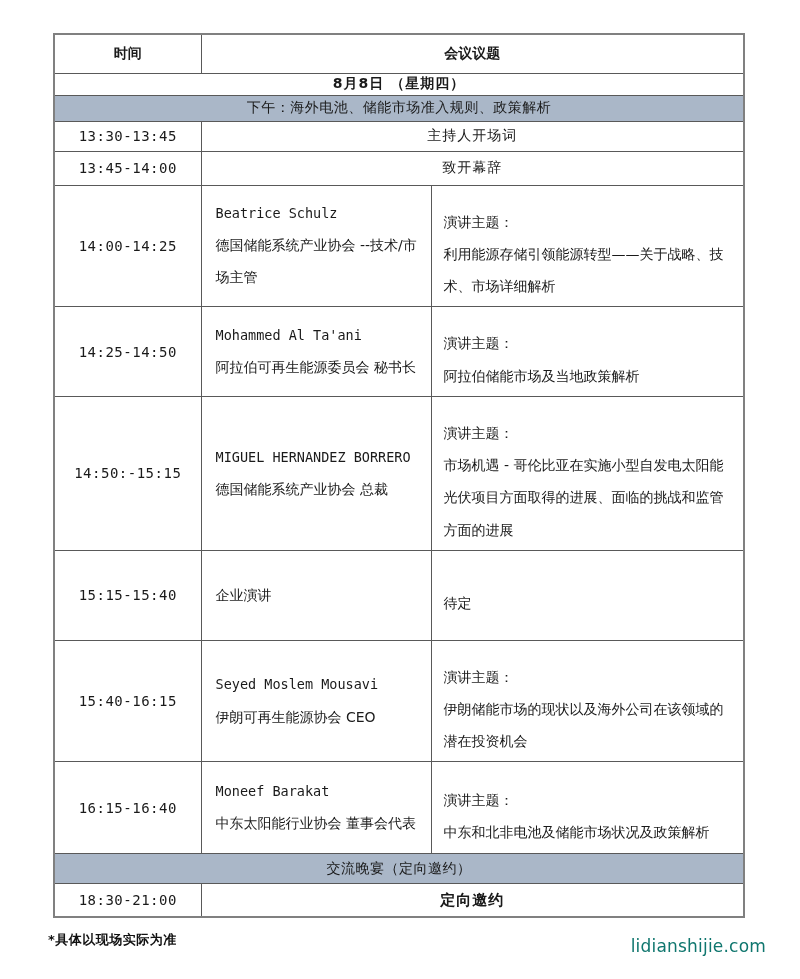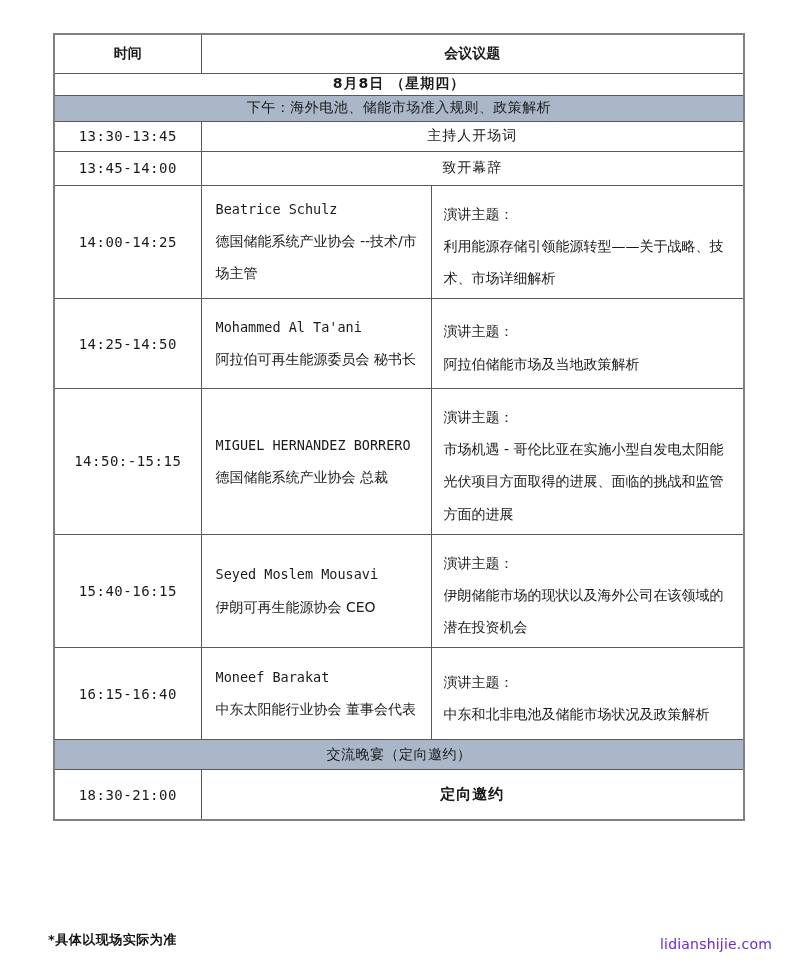--- a/index.html
+++ b/index.html
@@ -30,28 +30,28 @@
     font-family:"DejaVu Sans Mono","Liberation Mono",monospace;
     font-size:14px;letter-spacing:0.5px;
   }
   td.c-topic-center{text-align:center;font-size:14px;letter-spacing:1px;}
   td.c-topic-center.bold{font-weight:bold;font-size:15px;}
   td.c-speaker{padding:4px 8px 4px 14px;line-height:2.3;text-align:left;}
   td.c-speaker .spk-name{
     font-family:"DejaVu Sans Mono","Liberation Mono",monospace;
     font-size:13.5px;
   }
-  td.c-talk{padding:12px 8px 4px 12px;line-height:2.3;text-align:left;}
+  td.c-talk{padding:20px 8px 4px 12px;line-height:2.3;text-align:left;}
   .footnote{
     position:absolute;left:48px;top:931px;
     font-size:13px;font-weight:bold;color:#111;letter-spacing:0.5px;
   }
   .watermark{
-    position:absolute;right:28px;top:936px;
-    font-size:14px;color:#6d28d9;letter-spacing:0.2px;
+    position:absolute;right:34px;top:936px;
+    font-size:17px;color:#0f766e;letter-spacing:0.2px;
   }
   span.block{display:block;}
 </style>
 </head>
 <body>
 
 <div class="agenda-wrap">
   <table class="agenda">
     <colgroup>
       <col style="width:147px">
@@ -111,20 +111,31 @@
       <td class="c-speaker">
         <span class="block spk-name">MIGUEL HERNANDEZ BORRERO</span>
         <span class="block">德国储能系统产业协会 总裁</span>
       </td>
       <td class="c-talk">
         <span class="block">演讲主题：</span>
         <span class="block">市场机遇 - 哥伦比亚在实施小型自发电太阳能光伏项目方面取得的进展、面临的挑战和监管方面的进展</span>
       </td>
     </tr>
 
+    <tr style="height:90px">
+      <td class="c-time">15:15-15:40</td>
+      <td class="c-speaker">
+        <span class="block">企业演讲</span>
+
+      </td>
+      <td class="c-talk">
+
+        <span class="block">待定</span>
+      </td>
+    </tr>
 
     <tr style="height:103px">
       <td class="c-time">15:40-16:15</td>
       <td class="c-speaker">
         <span class="block spk-name">Seyed Moslem Mousavi</span>
         <span class="block">伊朗可再生能源协会 CEO</span>
       </td>
       <td class="c-talk">
         <span class="block">演讲主题：</span>
         <span class="block">伊朗储能市场的现状以及海外公司在该领域的潜在投资机会</span>
@@ -140,21 +151,21 @@
       <td class="c-talk">
         <span class="block">演讲主题：</span>
         <span class="block">中东和北非电池及储能市场状况及政策解析</span>
       </td>
     </tr>
 
     <tr style="height:30px">
       <td class="c-band" colspan="3">交流晚宴（定向邀约）</td>
     </tr>
 
-    <tr style="height:50px">
+    <tr style="height:33px">
       <td class="c-time">18:30-21:00</td>
       <td class="c-topic-center bold" colspan="2">定向邀约</td>
     </tr>
   </tbody>
     </table>
 </div>
 
 <div class="footnote">*具体以现场实际为准</div>
 <div class="watermark">lidianshijie.com</div>
 

